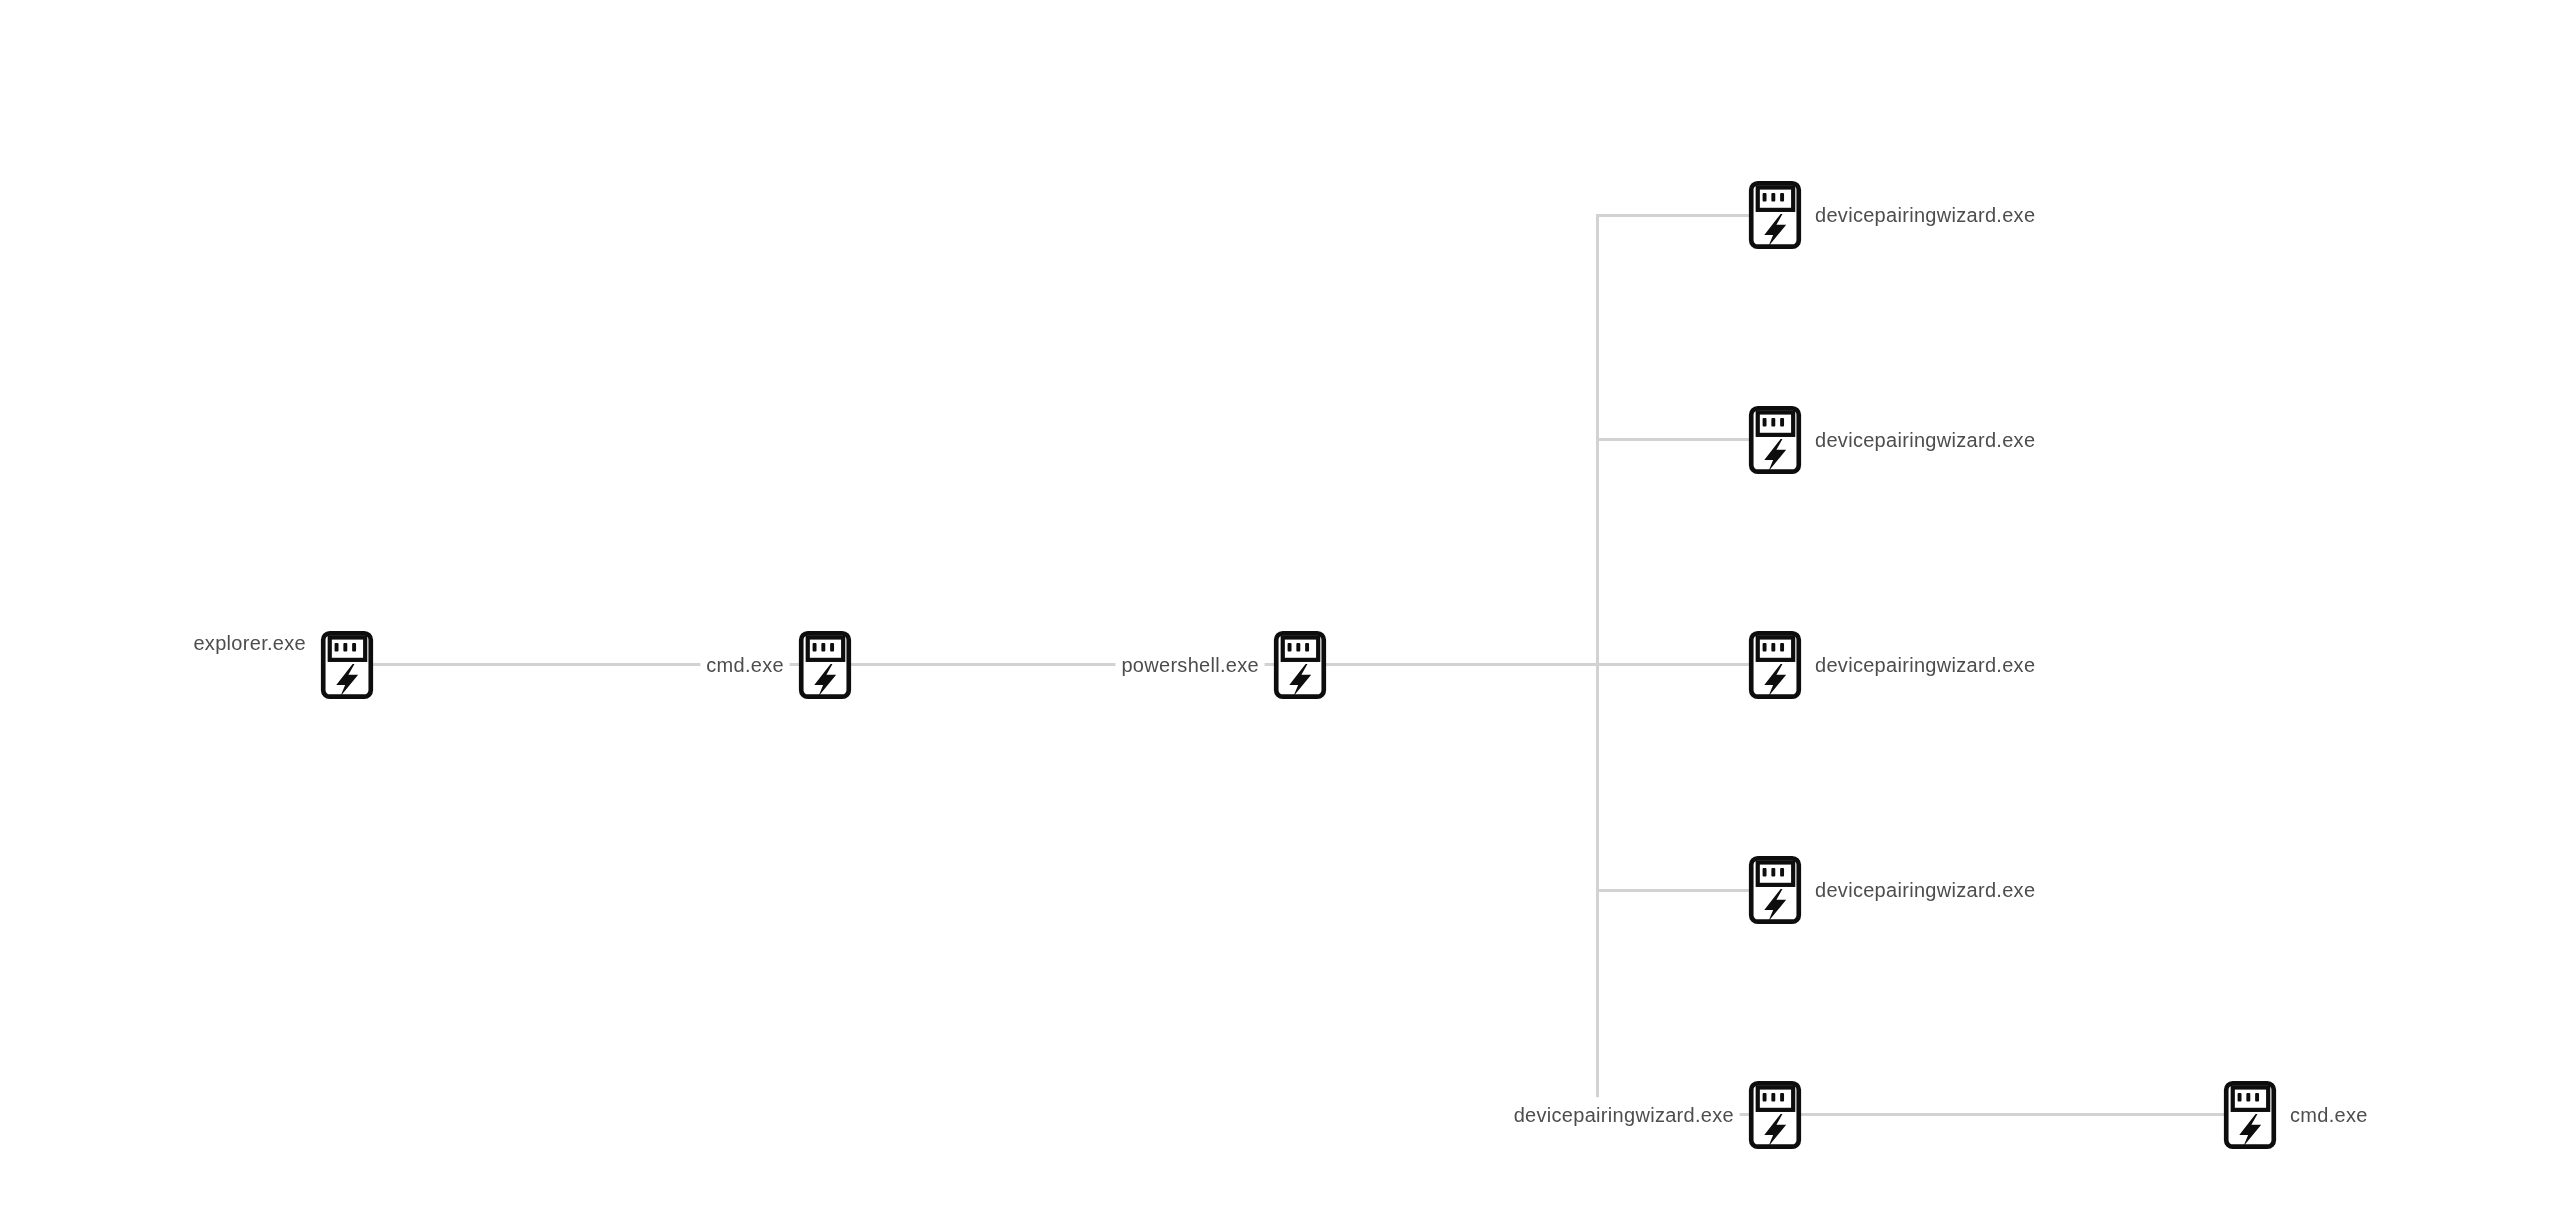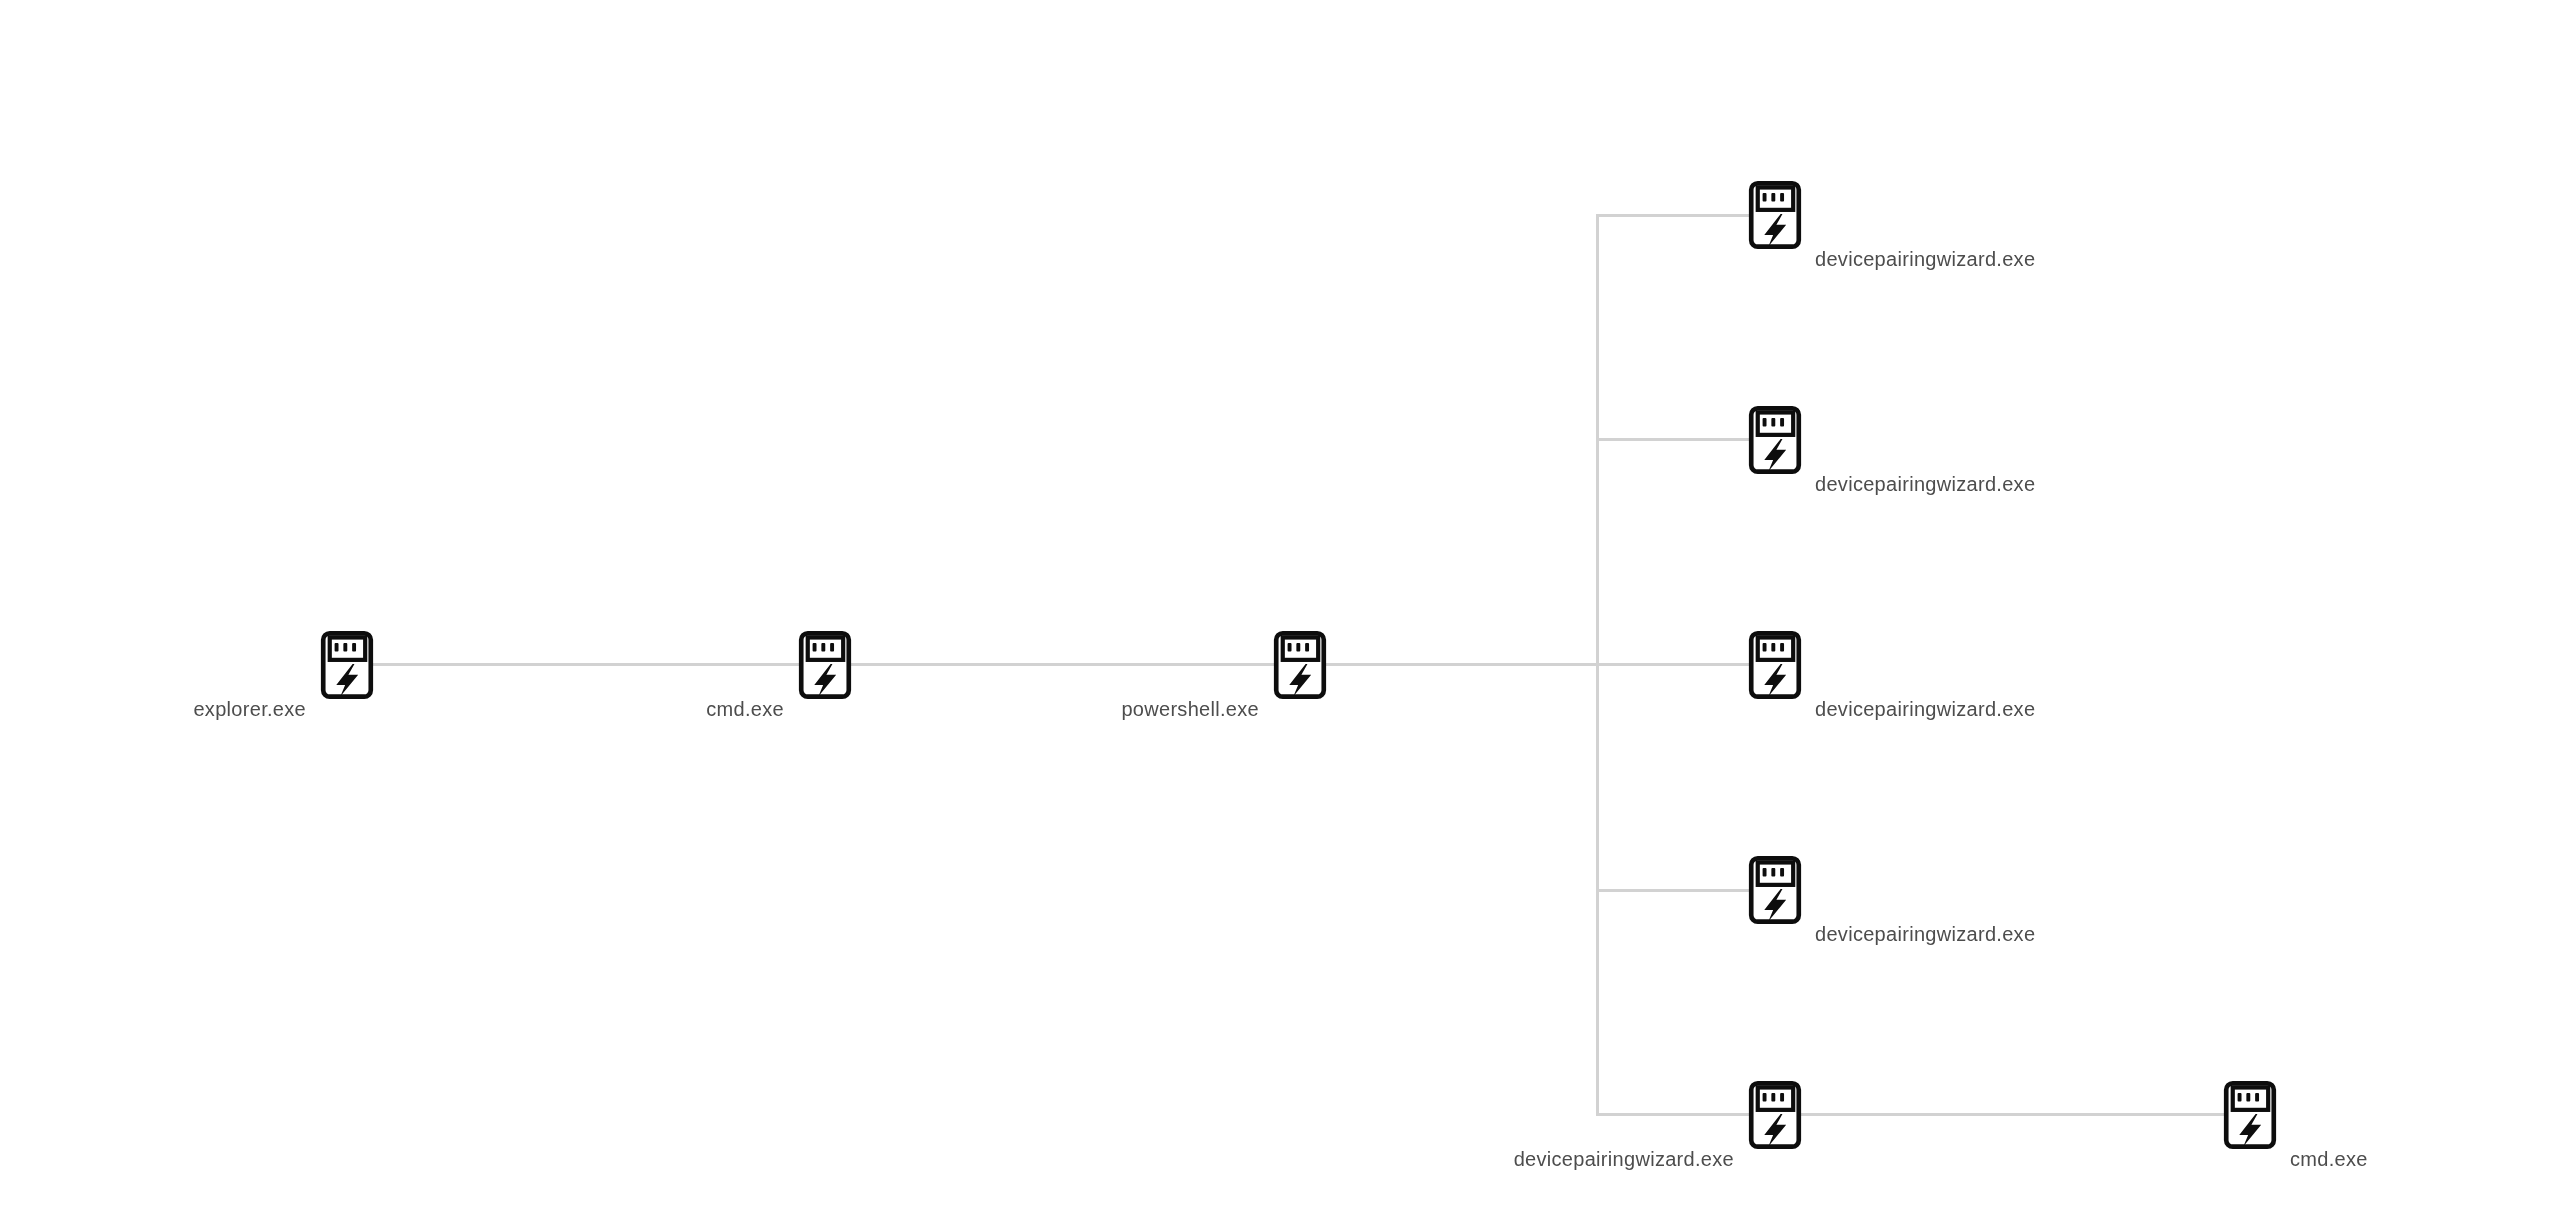--- a/index.html
+++ b/index.html
@@ -21,21 +21,20 @@
     z-index: 2;
     font-size: 20px;
     letter-spacing: 0.3px;
     color: #4d4d4d;
     white-space: nowrap;
     background: #ffffff;
     box-shadow: 0 0 0 5.6px #ffffff;
     transform: translateY(-50%);
     line-height: 24.4px;
     cursor: pointer;
-    margin-top: 44px;
   }
   .node-icon {
     position: absolute;
     z-index: 3;
     width: 54px;
     height: 69px;
     transform: translate(-50%, -50%);
     cursor: pointer;
   }
 </style>
@@ -63,21 +62,21 @@
     </div>
   <div id="nodes-layer">
       <svg class="node-icon" viewBox="0 0 57 74" style="left: 347px; top: 665px;">
     <rect x="3" y="3" width="51" height="68" rx="7" fill="#ffffff" stroke="#0d0d0d" stroke-width="5"></rect>
     <rect x="10" y="7.5" width="38" height="24" fill="#ffffff" stroke="#0d0d0d" stroke-width="4.5"></rect>
     <rect x="15.2" y="13.5" width="4.2" height="9" rx="1" fill="#0d0d0d"></rect>
     <rect x="24.6" y="13.5" width="4.2" height="9" rx="1" fill="#0d0d0d"></rect>
     <rect x="34.0" y="13.5" width="4.2" height="9" rx="1" fill="#0d0d0d"></rect>
     <path d="M34.5 36 L17 58.5 L26.5 58.5 L21.5 70.5 L40.5 47.5 L30 47.5 L36.5 36 Z" fill="#0d0d0d"></path>
   </svg>
-      <div class="node-label" style="top: 665px; right: 2270px;">explorer.exe</div>
+      <div class="node-label" style="top: 643px; right: 2270px;">explorer.exe</div>
       <svg class="node-icon" viewBox="0 0 57 74" style="left: 825px; top: 665px;">
     <rect x="3" y="3" width="51" height="68" rx="7" fill="#ffffff" stroke="#0d0d0d" stroke-width="5"></rect>
     <rect x="10" y="7.5" width="38" height="24" fill="#ffffff" stroke="#0d0d0d" stroke-width="4.5"></rect>
     <rect x="15.2" y="13.5" width="4.2" height="9" rx="1" fill="#0d0d0d"></rect>
     <rect x="24.6" y="13.5" width="4.2" height="9" rx="1" fill="#0d0d0d"></rect>
     <rect x="34.0" y="13.5" width="4.2" height="9" rx="1" fill="#0d0d0d"></rect>
     <path d="M34.5 36 L17 58.5 L26.5 58.5 L21.5 70.5 L40.5 47.5 L30 47.5 L36.5 36 Z" fill="#0d0d0d"></path>
   </svg>
       <div class="node-label" style="top: 665px; right: 1792px;">cmd.exe</div>
       <svg class="node-icon" viewBox="0 0 57 74" style="left: 1300px; top: 665px;">

